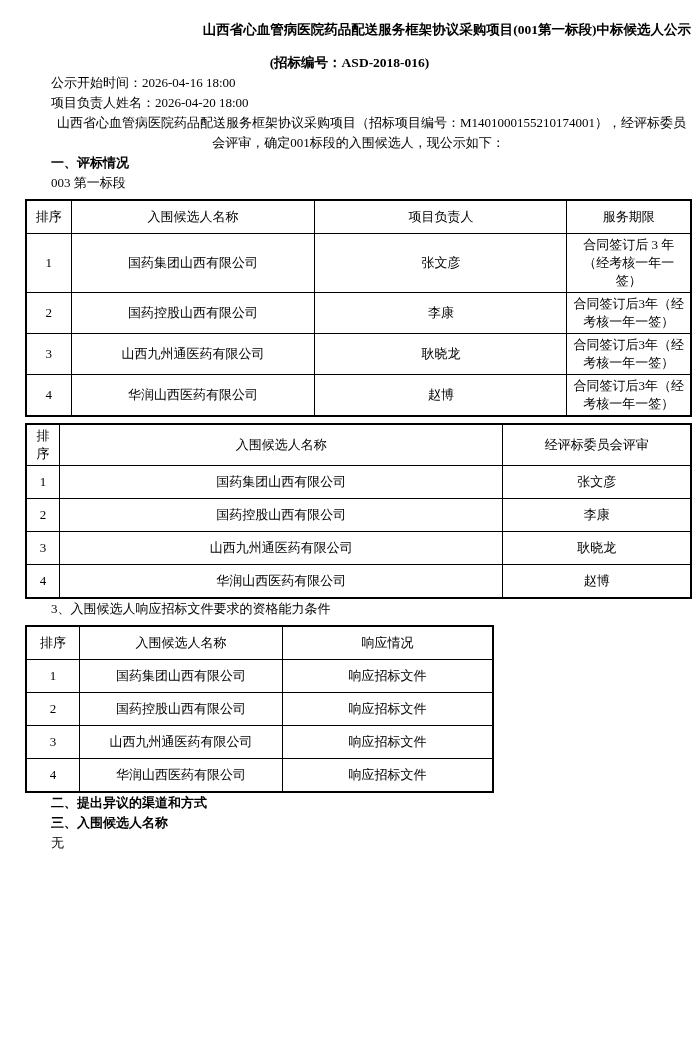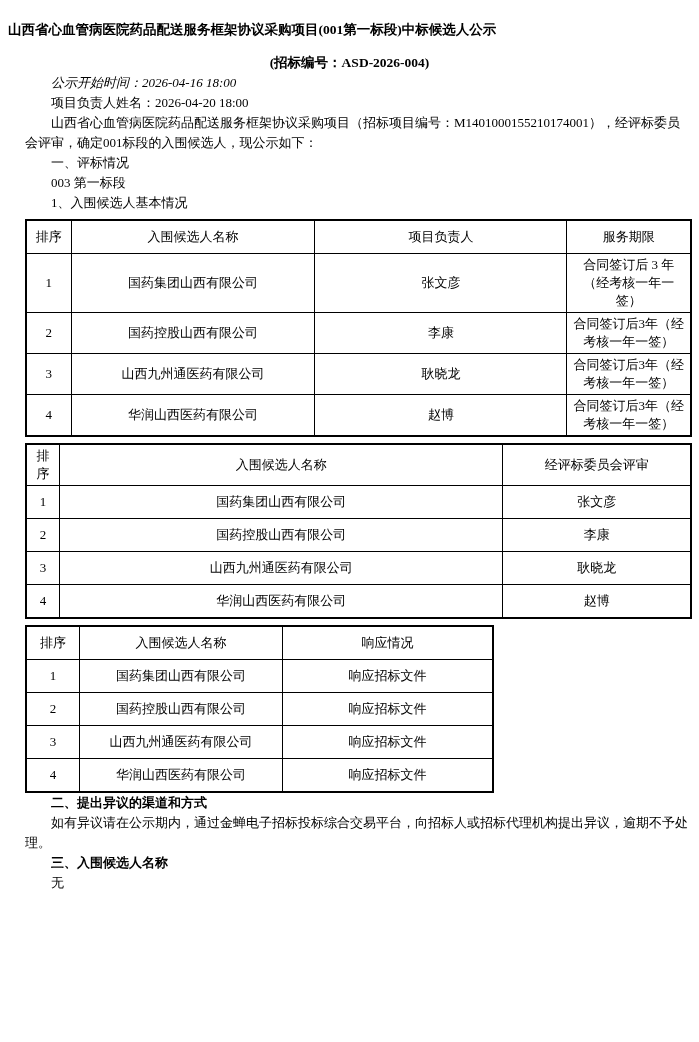--- a/index.html
+++ b/index.html
@@ -4,33 +4,33 @@
 <style>
   html,body { margin:0; padding:0; }
   body {
     width:699px; height:1042px; overflow:hidden;
     background:#ffffff; color:#000000;
     font-family:"Liberation Serif","DejaVu Serif",serif;
     font-size:13px;
   }
   .page { width:699px; }
   .title {
-    font-size:13.5px; font-weight:bold; text-align:left;
+    font-size:13.5px; font-weight:bold; text-align:right;
     margin:20px 8px 0 8px; line-height:20px;font-family:Liberation Serif, serif;
   }
   .subtitle {
     font-size:13.5px; font-weight:bold; text-align:center;
     margin:13px 0 0 0; line-height:20px;
   }
   .content { padding:0 7px 0 25px; }
   .content p { margin:0; line-height:20px; text-indent:2em; }
-  .p-start  { margin-top:14px;font-style:italic; }
+  .p-start  { margin-top:14px; }
   .p-end    { margin-top:10px; }
-  .p-intro  { margin-top:6px; line-height:25px; }
-  .p-h1     { margin-top:12px; font-weight:normal; }
+  .p-intro  { margin-top:6px; line-height:25px;text-align:center; }
+  .p-h1     { margin-top:12px; font-weight:bold; }
   .p-lot    { margin-top:8px; }
   .p-sub    { margin-top:8px; }
   .p-h2     { margin-top:14px; font-weight:bold; }
   .p-body2  { margin-top:8px; }
   .p-h3     { margin-top:12px; font-weight:bold; }
   .p-none   { margin-top:12px; }
   table {
     border-collapse:collapse; table-layout:fixed;
     margin-top:6px; width:100%;
     border:2px solid #000; line-height:18px;
@@ -47,34 +47,33 @@
   .t-basic .c1{width:5.5%} .t-basic .c2{width:37.5%} .t-basic .c3{width:38.8%} .t-basic .c4{width:18.2%}
   .t-leader .c1{width:3.6%} .t-leader .c2{width:68.4%} .t-leader .c3{width:28.0%}
   .t-qual .c1{width:9.8%} .t-qual .c2{width:44.3%} .t-qual .c3{width:45.9%}
 </style>
 </head>
 <body>
 
 <div class="page">
 
   <div class="title">山西省心血管病医院药品配送服务框架协议采购项目(001第一标段)中标候选人公示</div>
-  <div class="subtitle">(招标编号：ASD-2026-004)</div>
+  <div class="subtitle">(招标编号：ASD-2018-016)</div>
 
   <div class="content">
 
     <p class="p-start"><span>公示开始时间：</span><span>2026-04-16 18:00</span></p>
 
     <p class="p-end"><span>项目负责人姓名：</span><span>2026-04-20 18:00</span></p>
 
     <p class="p-intro">山西省心血管病医院药品配送服务框架协议采购项目（招标项目编号：M1401000155210174001），经评标委员会评审，确定001标段的入围候选人，现公示如下：</p>
 
     <p class="p-h1">一、评标情况</p>
     <p class="p-lot">003 第一标段</p>
 
-    <p class="p-sub">1、入围候选人基本情况</p>
 
     <table class="t-basic">
       <tbody>
           <tr>
         <th class="c1">排序</th>
         <th class="c2">入围候选人名称</th>
         <th class="c3">项目负责人</th>
         <th class="c4">服务期限</th>
       </tr>
       <tr>
@@ -128,20 +127,21 @@
         <td>耿晓龙</td>
       </tr>
       <tr>
         <td>4</td>
         <td>华润山西医药有限公司</td>
         <td>赵博</td>
       </tr>
     </tbody>
       </table>
 
+    <p class="p-sub">3、入围候选人响应招标文件要求的资格能力条件</p>
 
     <table class="t-qual">
       <tbody>
           <tr>
         <th class="c1">排序</th>
         <th class="c2">入围候选人名称</th>
         <th class="c3">响应情况</th>
       </tr>
       <tr>
         <td>1</td>
@@ -160,19 +160,18 @@
       </tr>
       <tr>
         <td>4</td>
         <td>华润山西医药有限公司</td>
         <td>响应招标文件</td>
       </tr>
     </tbody>
       </table>
 
     <p class="p-h2">二、提出异议的渠道和方式</p>
-    <p class="p-body2">如有异议请在公示期内，通过金蝉电子招标投标综合交易平台，向招标人或招标代理机构提出异议，逾期不予处理。</p>
 
     <p class="p-h3">三、入围候选人名称</p>
     <p class="p-none">无</p>
 
   </div>
 </div>
 
 </body></html>

